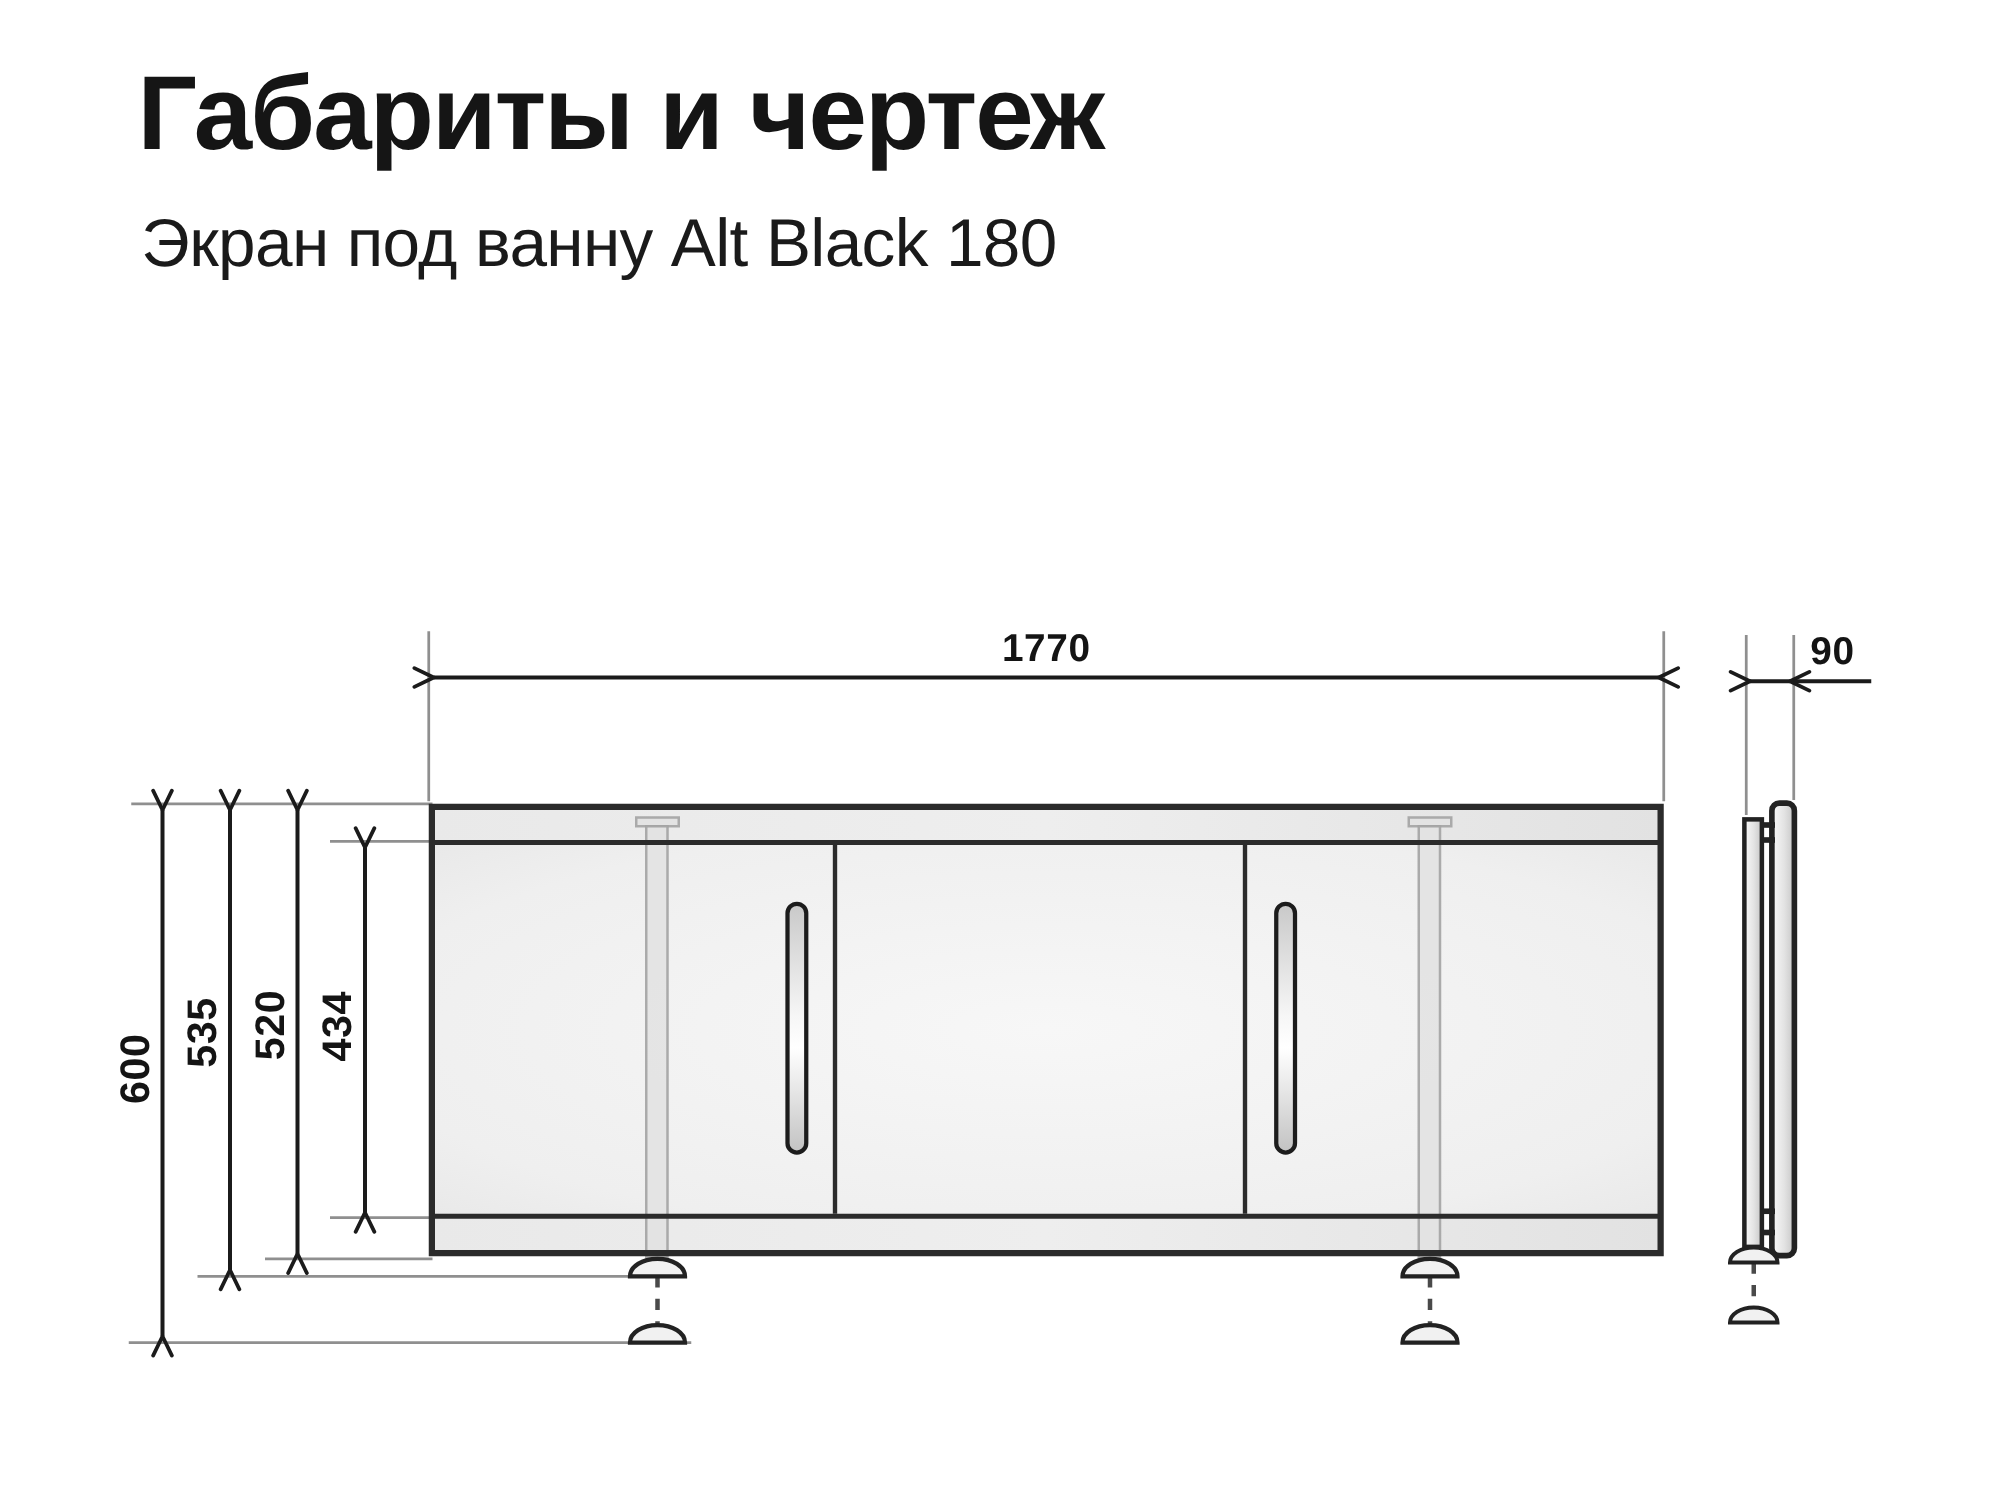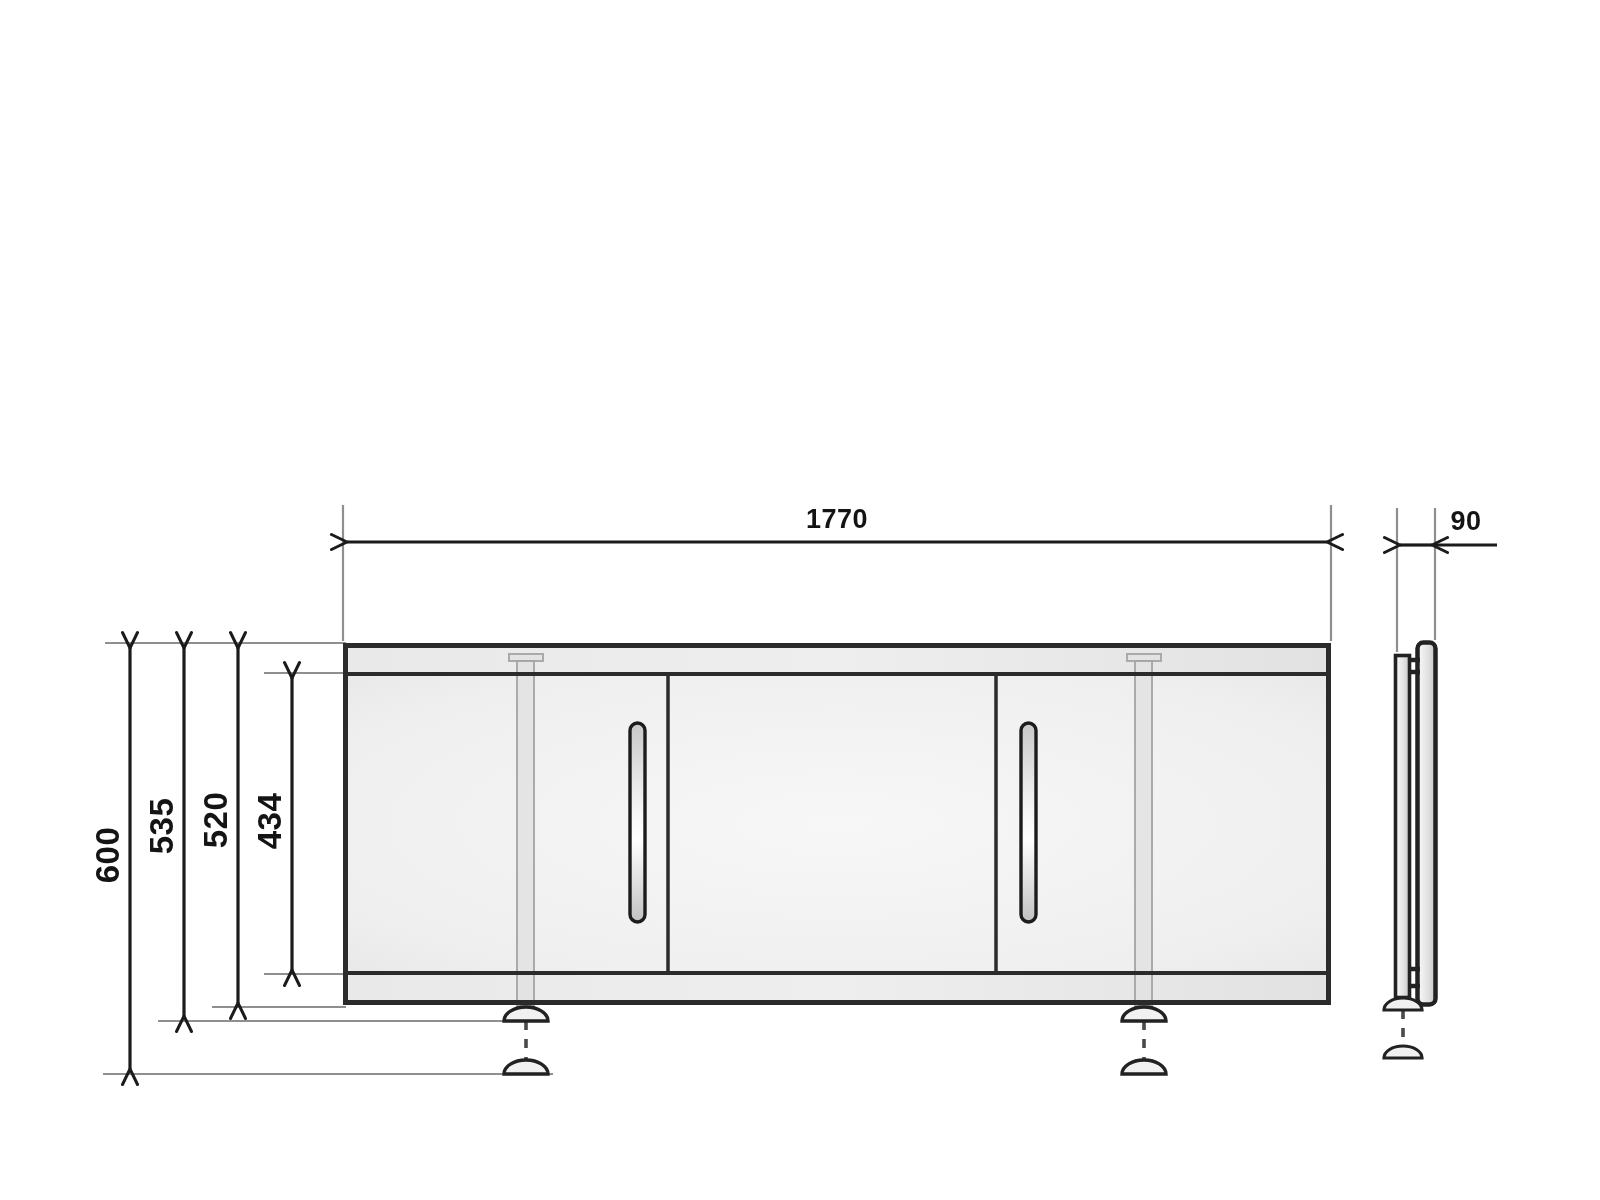--- a/index.html
+++ b/index.html
@@ -44,33 +44,35 @@
     white-space: nowrap;
   }
   .dim-label {
     position: absolute;
     color: #141414;
     font-weight: 700;
     white-space: nowrap;
     letter-spacing: 0.5px;
   }
   .dim-label.h {
-    font-size: 27px;
+    font-size: 31px;
     transform: translate(-50%, -50%);
   }
   .dim-label.v {
     font-size: 33px;
     transform: translate(-50%, -50%) rotate(-90deg);
   }
 </style>
 </head>
 <body>
 
 <div id="canvas">
 
+  <h1 class="page-title">Габариты и чертеж</h1>
+  <div class="page-subtitle">Экран под ванну Alt Black 180</div>
 
   <svg id="drawing-svg" width="1600" height="1200" viewBox="0 0 1600 1200">
     <defs>
       <marker id="arr" markerWidth="22" markerHeight="22" refX="1.5" refY="10" orient="auto-start-reverse" markerUnits="userSpaceOnUse">
         <path d="M17 2.5 L1.5 10 L17 17.5" fill="none" stroke="#1b1b1b" stroke-width="3" stroke-linecap="round" stroke-linejoin="round"></path>
       </marker>
       <radialGradient id="panelGrad" cx="50%" cy="50%" r="80%">
         <stop offset="0%" stop-color="#f7f7f7"></stop>
         <stop offset="70%" stop-color="#efefef"></stop>
         <stop offset="100%" stop-color="#e5e5e5"></stop>

